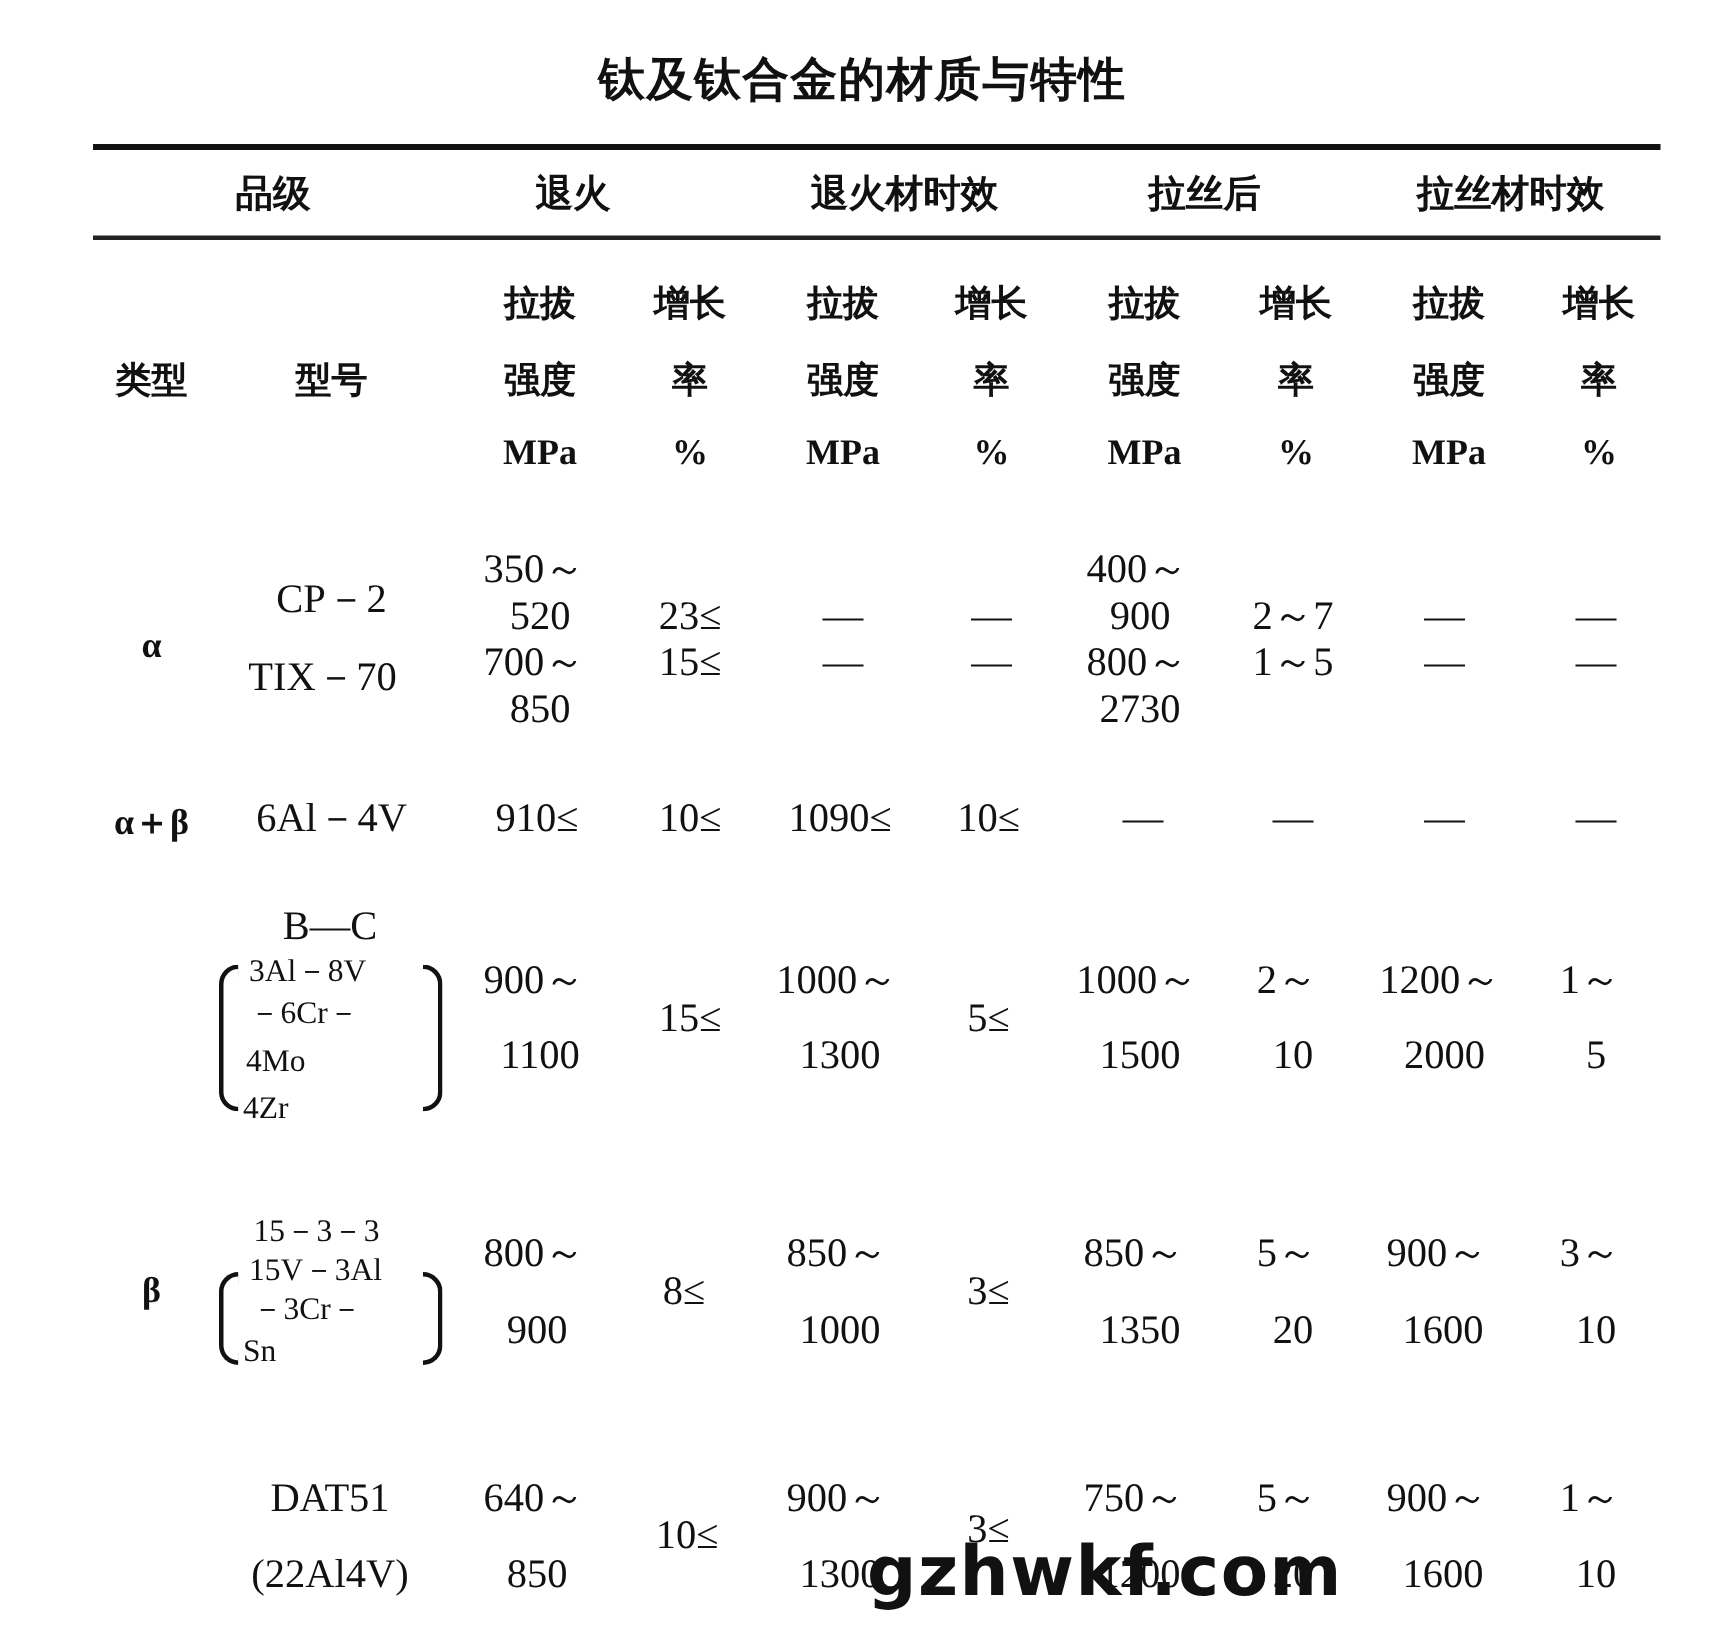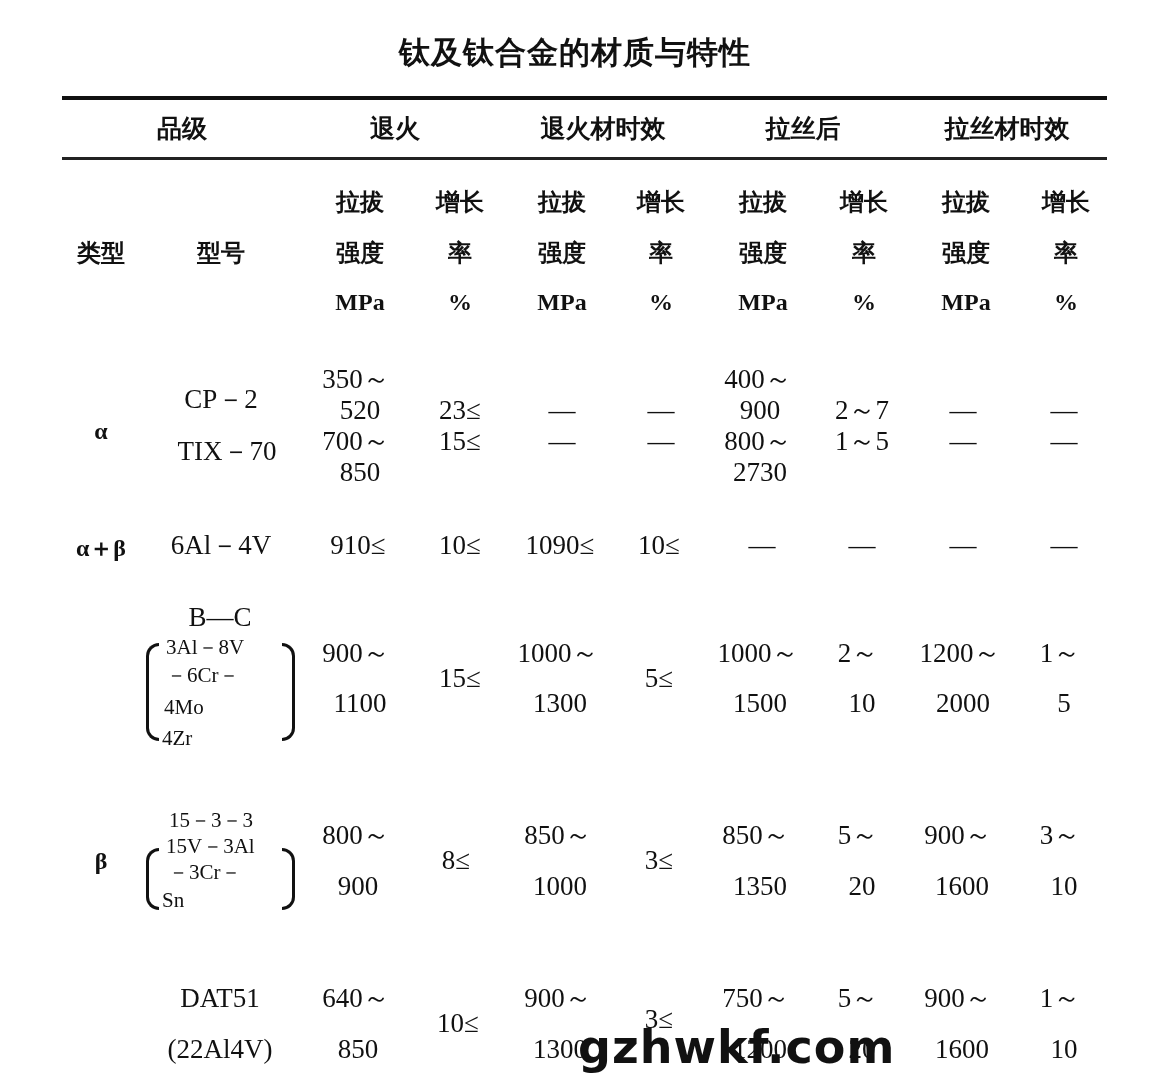--- a/index.html
+++ b/index.html
@@ -23,21 +23,21 @@
 </style>
 </head>
 <body>
 
 <div class="abs title">钛及钛合金的材质与特性</div>
 
 <div class="abs rule-top"></div>
 <div class="abs rule-mid"></div>
 
 <div class="abs grp" style="left:182px">品级</div>
-<div class="abs grp" style="left:395px">退火</div>
+<div class="abs grp" style="left:382px">退火</div>
 <div class="abs grp" style="left:603px">退火材时效</div>
 <div class="abs grp" style="left:803px">拉丝后</div>
 <div class="abs grp" style="left:1007px">拉丝材时效</div>
 
 <div class="abs sub" style="left:101px; top:237px">类型</div>
 <div class="abs sub" style="left:221px; top:237px">型号</div>
 
 <div class="abs sub" style="left:360px; top:186px">拉拔</div>
 <div class="abs sub" style="left:360px; top:237px">强度</div>
 <div class="abs unit" style="left:360px; top:289px">MPa</div>
@@ -61,21 +61,21 @@
 
 <div class="abs sub" style="left:966px; top:186px">拉拔</div>
 <div class="abs sub" style="left:966px; top:237px">强度</div>
 <div class="abs unit" style="left:966px; top:289px">MPa</div>
 <div class="abs sub" style="left:1066px; top:186px">增长</div>
 <div class="abs sub" style="left:1066px; top:237px">率</div>
 <div class="abs unit" style="left:1066px; top:289px">%</div>
 
 <div class="abs greek" style="left:101px; top:418px">α</div>
 <div class="abs cell" style="left:221px; top:386px">CP－2</div>
-<div class="abs cell" style="left:227px; top:438px">TIX－70</div>
+<div class="abs cell" style="left:215px; top:438px">TIX－70</div>
 <div class="abs cell" style="left:356px; top:366px">350～</div>
 <div class="abs cell" style="left:360px; top:397px">520</div>
 <div class="abs cell" style="left:356px; top:428px">700～</div>
 <div class="abs cell" style="left:360px; top:459px">850</div>
 <div class="abs cell" style="left:460px; top:397px">23≤</div>
 <div class="abs cell" style="left:460px; top:428px">15≤</div>
 <div class="abs cell" style="left:562px; top:397px">—</div>
 <div class="abs cell" style="left:562px; top:428px">—</div>
 <div class="abs cell" style="left:661px; top:397px">—</div>
 <div class="abs cell" style="left:661px; top:428px">—</div>

